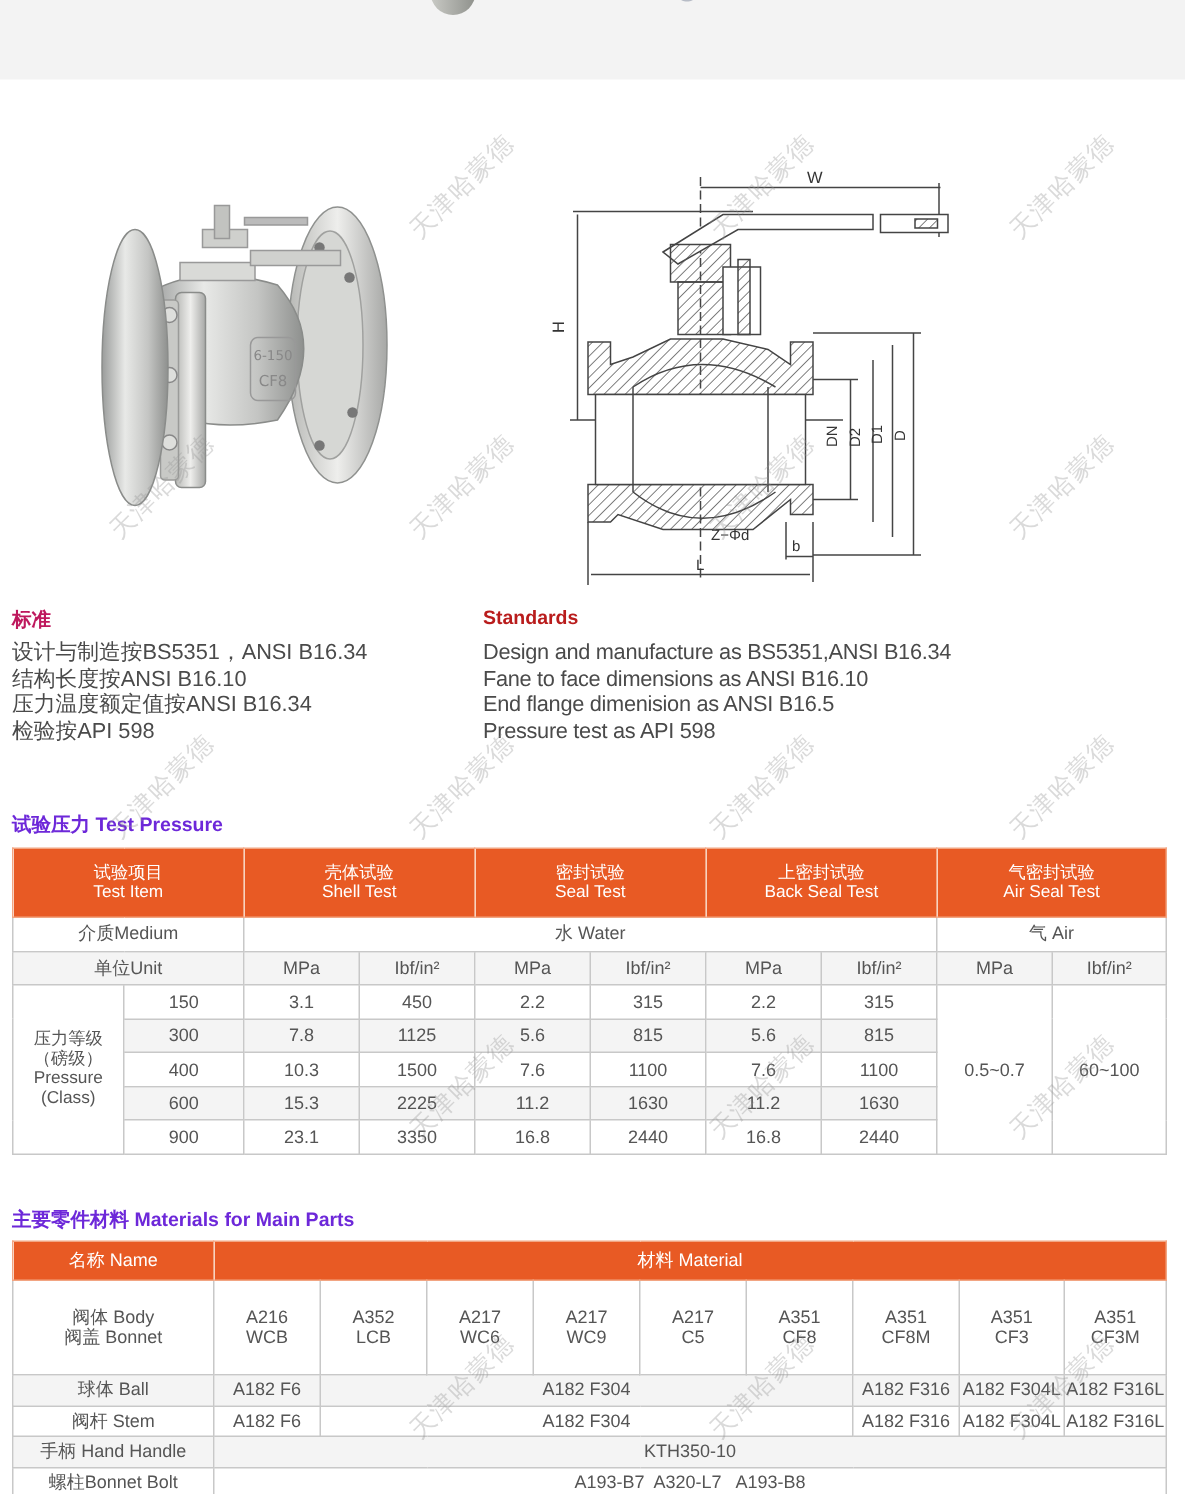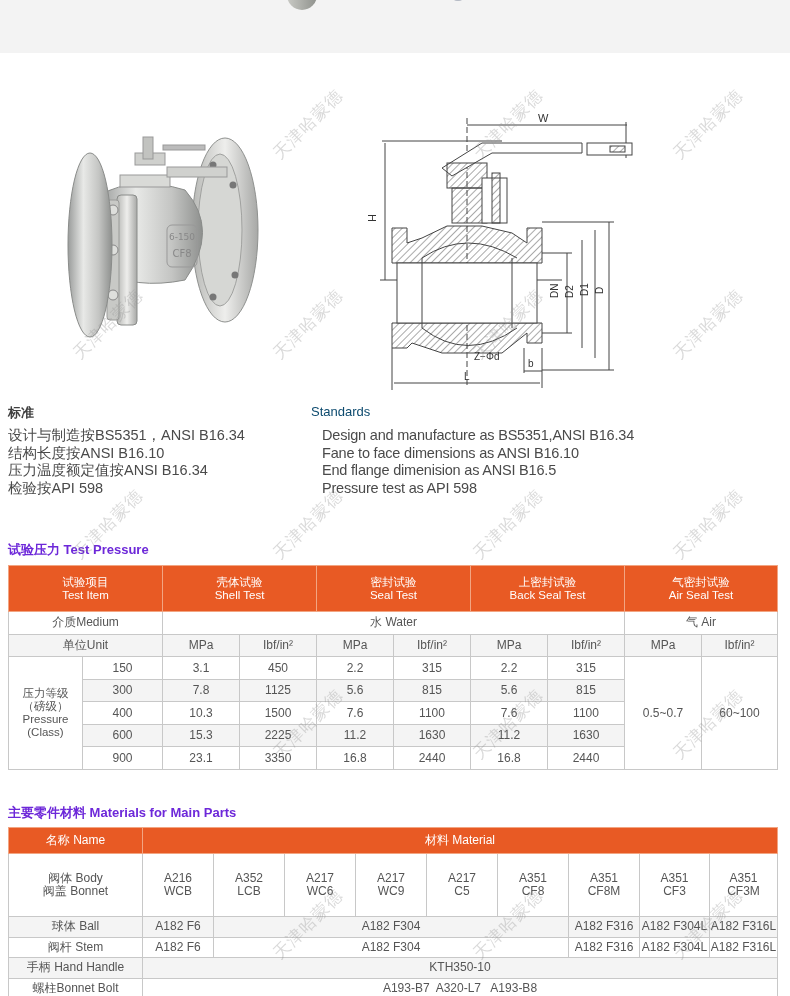--- a/index.html
+++ b/index.html
@@ -8,22 +8,22 @@
 
   .top-band { position: absolute; left: 0; top: 0; width: 790px; height: 53px; background: #f3f3f3; }
   .top-band .blob1 { position: absolute; left: 287px; top: -8px; width: 30px; height: 18px; border-radius: 0 0 15px 15px; background: linear-gradient(90deg,#c9cac5,#8f918c); }
   .top-band .blob2 { position: absolute; left: 452px; top: -4px; width: 12px; height: 5px; border-radius: 0 0 6px 6px; background: #b7bcc6; }
 
   .watermark { position: absolute; font-size: 17px; color: rgba(150,150,150,0.35); transform: rotate(-45deg); transform-origin: left top; white-space: nowrap; letter-spacing: 1px; pointer-events: none; z-index: 5; }
 
   .photo { position: absolute; left: 55px; top: 115px; width: 210px; height: 235px; }
   .diagram { position: absolute; left: 352px; top: 108px; width: 285px; height: 285px; }
 
-  .std-cn-title { position: absolute; left: 8px; top: 404px; font-size: 13px; font-weight: bold; color: #404040; }
-  .std-en-title { position: absolute; left: 311px; top: 404px; font-size: 13px; font-weight: normal; color: #0c4a6e; font-family: "Liberation Sans", sans-serif; }
+  .std-cn-title { position: absolute; left: 8px; top: 404px; font-size: 13px; font-weight: bold; color: #be185d; }
+  .std-en-title { position: absolute; left: 322px; top: 404px; font-size: 13px; font-weight: bold; color: #b91c1c; font-family: "Liberation Sans", sans-serif; }
   .std-list { position: absolute; font-size: 14.5px; line-height: 17.5px; color: #4a4a4a; font-family: "Liberation Sans", sans-serif; }
   .std-list.cn { left: 8px; top: 427px; }
   .std-list.en { left: 322px; top: 427px; letter-spacing: -0.2px; }
 
   .section-title { position: absolute; left: 8px; font-size: 13px; font-weight: bold; color: #6d28d9; font-family: "Liberation Sans", sans-serif; }
 
   table { position: absolute; border-collapse: collapse; table-layout: fixed; font-family: "Liberation Sans", sans-serif; }
   td, th { border: 1px solid #c8c8c8; text-align: center; vertical-align: middle; font-weight: normal; color: #555; font-size: 12px; padding: 0; overflow: hidden; white-space: nowrap; }
   th.orange { background: #e85a24; color: #fff; border-color: #f2a582; font-size: 11.5px; line-height: 13px; }
   tr.gray td { background: #f4f4f4; }

